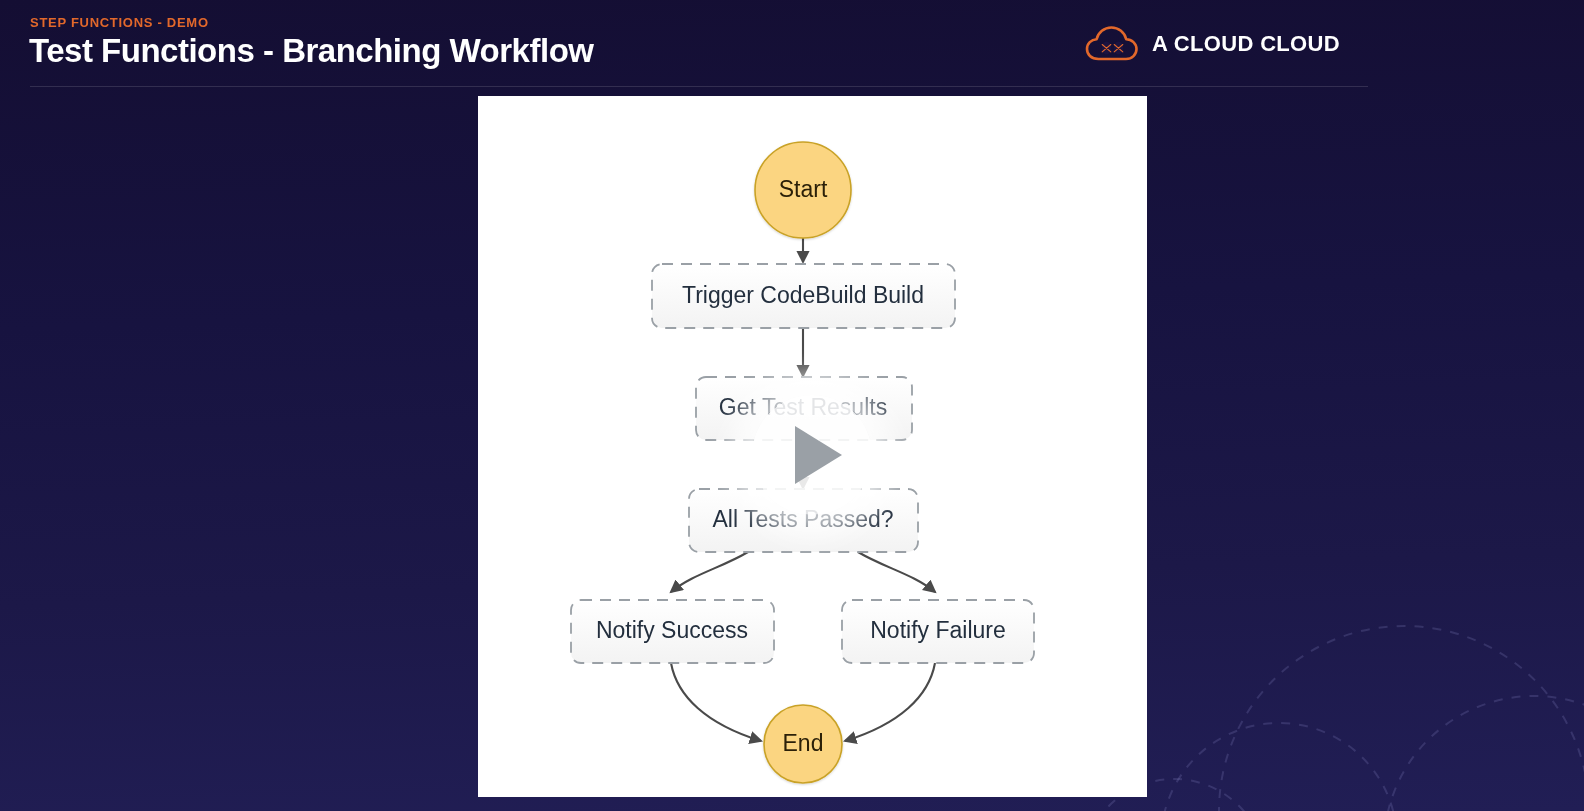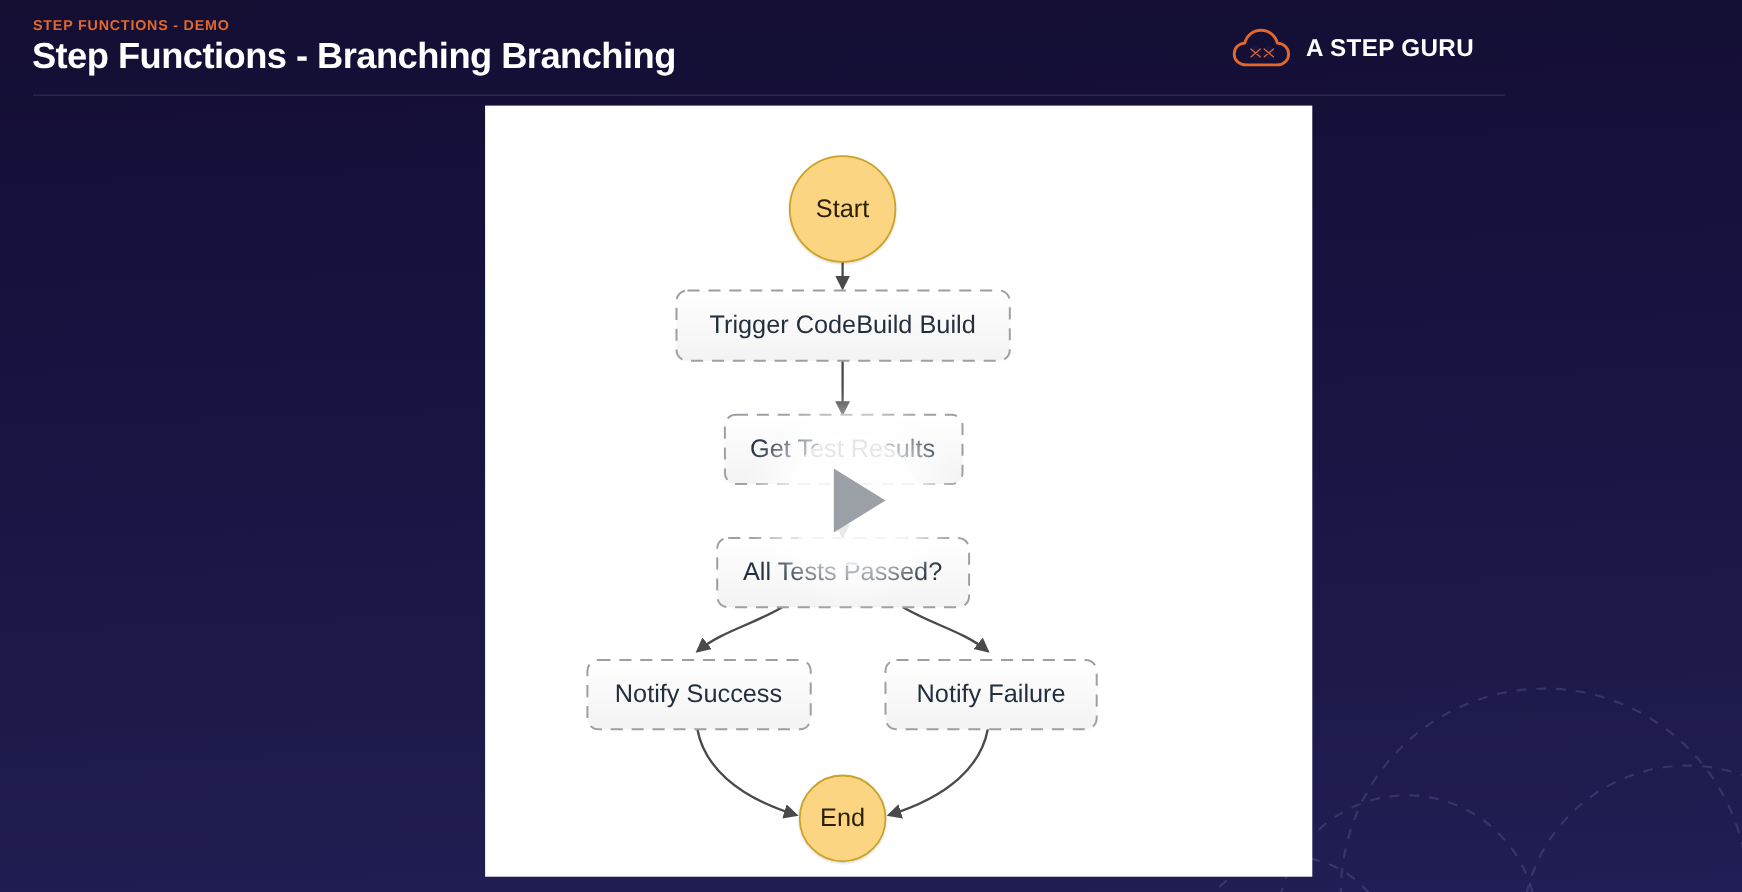--- a/index.html
+++ b/index.html
@@ -80,23 +80,23 @@
     font-size: 22px;
     font-weight: 700;
     letter-spacing: 0.015em;
     color: #FFFFFF;
     white-space: nowrap;
   }
 
   
   .slide-card {
     position: absolute;
-    left: 441px;
+    left: 478px;
     top: 96px;
-    width: 752px;
+    width: 669px;
     height: 701px;
     background: #FFFFFF;
   }
   .diagram-svg {
     position: absolute;
     left: 0; top: 0;
     width: 669px;
     height: 701px;
     display: block;
   }
@@ -148,37 +148,37 @@
     <g fill="none" stroke="rgba(160,160,225,0.19)" stroke-width="2" stroke-dasharray="9 9">
       <circle cx="340" cy="300" r="185"></circle>
       <circle cx="215" cy="330" r="118"></circle>
       <circle cx="470" cy="335" r="150"></circle>
       <circle cx="110" cy="360" r="92"></circle>
     </g>
   </svg>
 
   <div class="header">
     <div class="eyebrow">STEP FUNCTIONS - DEMO</div>
-    <div class="page-title">Step Functions - Branching Branching</div>
+    <div class="page-title">Test Functions - Branching Workflow</div>
     <div class="header-divider"></div>
 
     <div class="brand">
       <svg class="brand-mark" viewBox="0 0 54 40" aria-hidden="true">
         <path d="M13.5 35 C6 35 2 30.5 2 25 C2 19.6 6.2 15.4 11.6 15.2 C13.2 8.4 19.2 3.5 26.4 3.5
                  C33.6 3.5 39.6 8.4 41.2 15.2 C46.8 15.2 51.5 19.6 51.5 25 C51.5 30.5 47 35 41 35 Z" fill="none" stroke="#E2682B" stroke-width="2.6" stroke-linejoin="round"></path>
         <g fill="#1B1340">
           <ellipse cx="21.5" cy="24" rx="4.6" ry="6.4"></ellipse>
           <ellipse cx="33.5" cy="24" rx="4.6" ry="6.4"></ellipse>
         </g>
         <g stroke="#E2682B" stroke-width="1.1" fill="none" stroke-linecap="round">
           <path d="M17.2 20.5 L25.8 27.8 M25.8 20.5 L17.2 27.8"></path>
           <path d="M29.2 20.5 L37.8 27.8 M37.8 20.5 L29.2 27.8"></path>
         </g>
       </svg>
-      <span class="brand-text">A STEP GURU</span>
+      <span class="brand-text">A CLOUD CLOUD</span>
     </div>
   </div>
 
   <div class="slide-card">
 
     <svg class="diagram-svg" viewBox="0 0 669 701">
       <defs>
         <marker id="arrowhead" markerWidth="7" markerHeight="7" refX="5.4" refY="3.2" orient="auto" markerUnits="strokeWidth">
           <path d="M0,0 L6.4,3.2 L0,6.4 Z" fill="#4A4A4A"></path>
         </marker>

